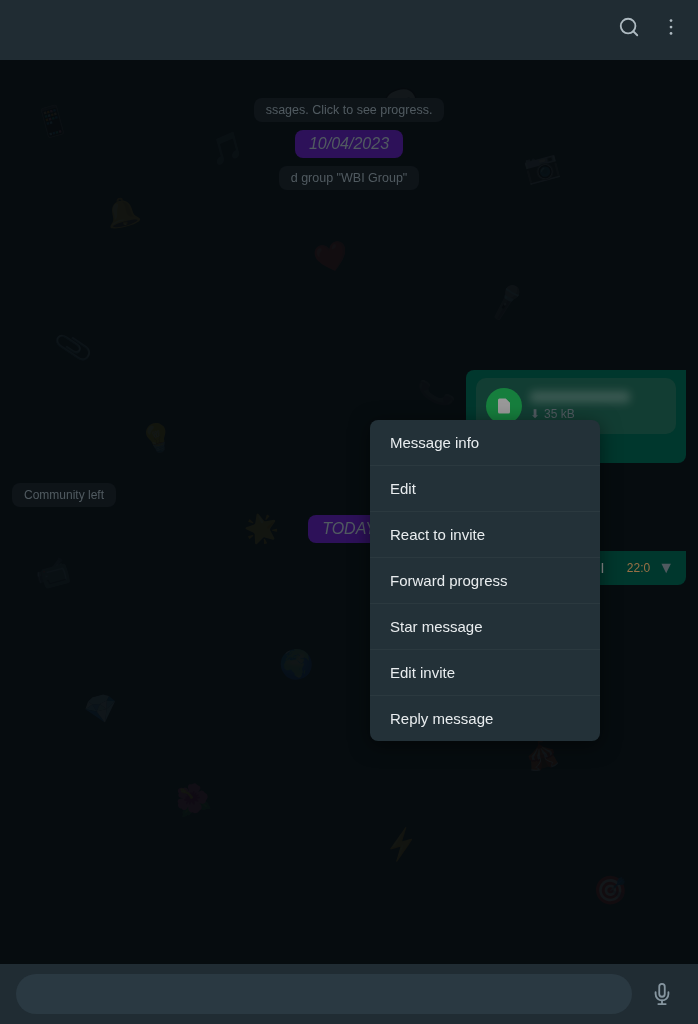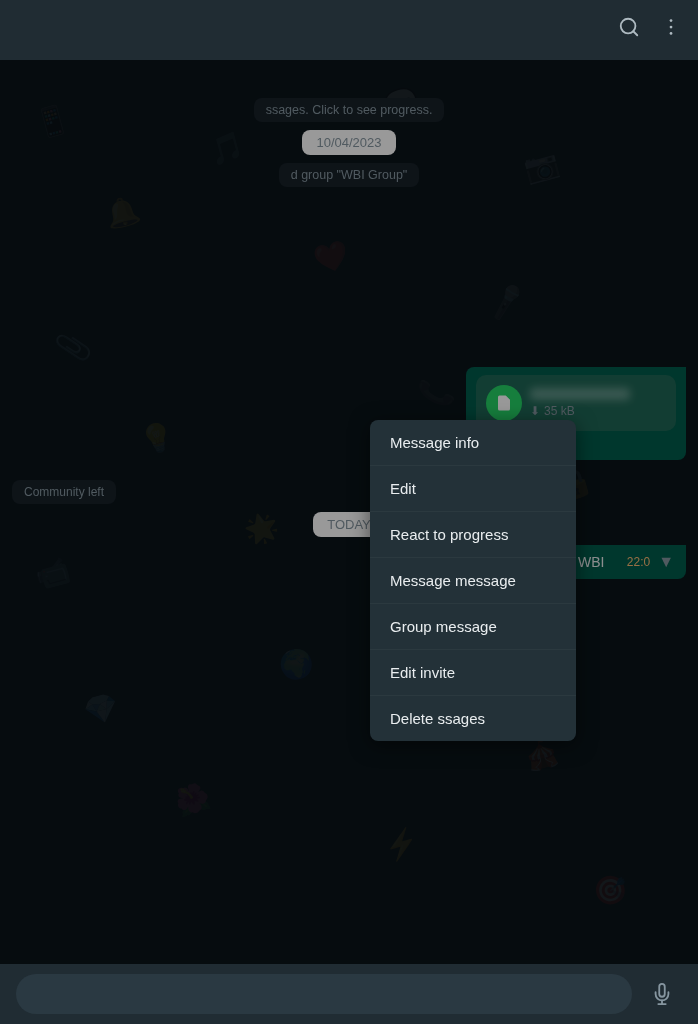--- a/index.html
+++ b/index.html
@@ -64,25 +64,26 @@
       background-color: #182229;
       color: #8696a0;
       font-size: 12.5px;
       padding: 5px 12px;
       border-radius: 8px;
       max-width: 80%;
       text-align: center;
     }
 
     .date-badge {
-      background-color: #ffffff;
-      color: #8696a0;
-      font-size: 13px;
+      background-color: #4c1d95;
+      color: #8696a0;
+      font-size: 16px;
       padding: 5px 14px;
       border-radius: 8px;
+      font-style: italic;
     }
 
     .msg-row-right {
       display: flex;
       justify-content: flex-end;
       margin: 4px 0;
     }
 
     .msg-bubble-green {
       background-color: #005c4b;
@@ -147,21 +148,21 @@
       font-size: 13px;
       font-weight: 500;
       margin-bottom: 4px;
     }
 
     
     .context-menu {
       position: absolute;
       background-color: #233138;
       border-radius: 8px;
-      width: 206px;
+      width: 230px;
       box-shadow: 0 4px 20px rgba(0,0,0,0.5);
       z-index: 100;
       overflow: hidden;
     }
 
     .context-menu-item {
       padding: 14px 20px;
       color: #e9edef;
       font-size: 15px;
       cursor: pointer;
@@ -357,33 +358,33 @@
   <div class="dim-overlay"></div>
 
   <div class="context-menu" style="top: 360px; left: 370px;">
     <div class="context-menu-item">
       <span>Message info</span>
     </div>
     <div class="context-menu-item">
       <span>Edit</span>
     </div>
     <div class="context-menu-item">
-      <span>React to progress</span>
-    </div>
-    <div class="context-menu-item">
-      <span>Message message</span>
-    </div>
-    <div class="context-menu-item">
-      <span>Group message</span>
+      <span>React to invite</span>
+    </div>
+    <div class="context-menu-item">
+      <span>Forward progress</span>
+    </div>
+    <div class="context-menu-item">
+      <span>Star message</span>
     </div>
     <div class="context-menu-item">
       <span>Edit invite</span>
     </div>
     <div class="context-menu-item">
-      <span>Delete ssages</span>
+      <span>Reply message</span>
     </div>
   </div>
 
 </div>
 
 <div class="bottom-bar">
   <input class="message-input" type="text" placeholder="" style="">
   <button class="mic-btn">
     <svg width="22" height="22" viewBox="0 0 24 24" fill="none" stroke="#8696a0" stroke-width="2" stroke-linecap="round" stroke-linejoin="round">
       <path d="M12 1a3 3 0 0 0-3 3v8a3 3 0 0 0 6 0V4a3 3 0 0 0-3-3z"></path>

